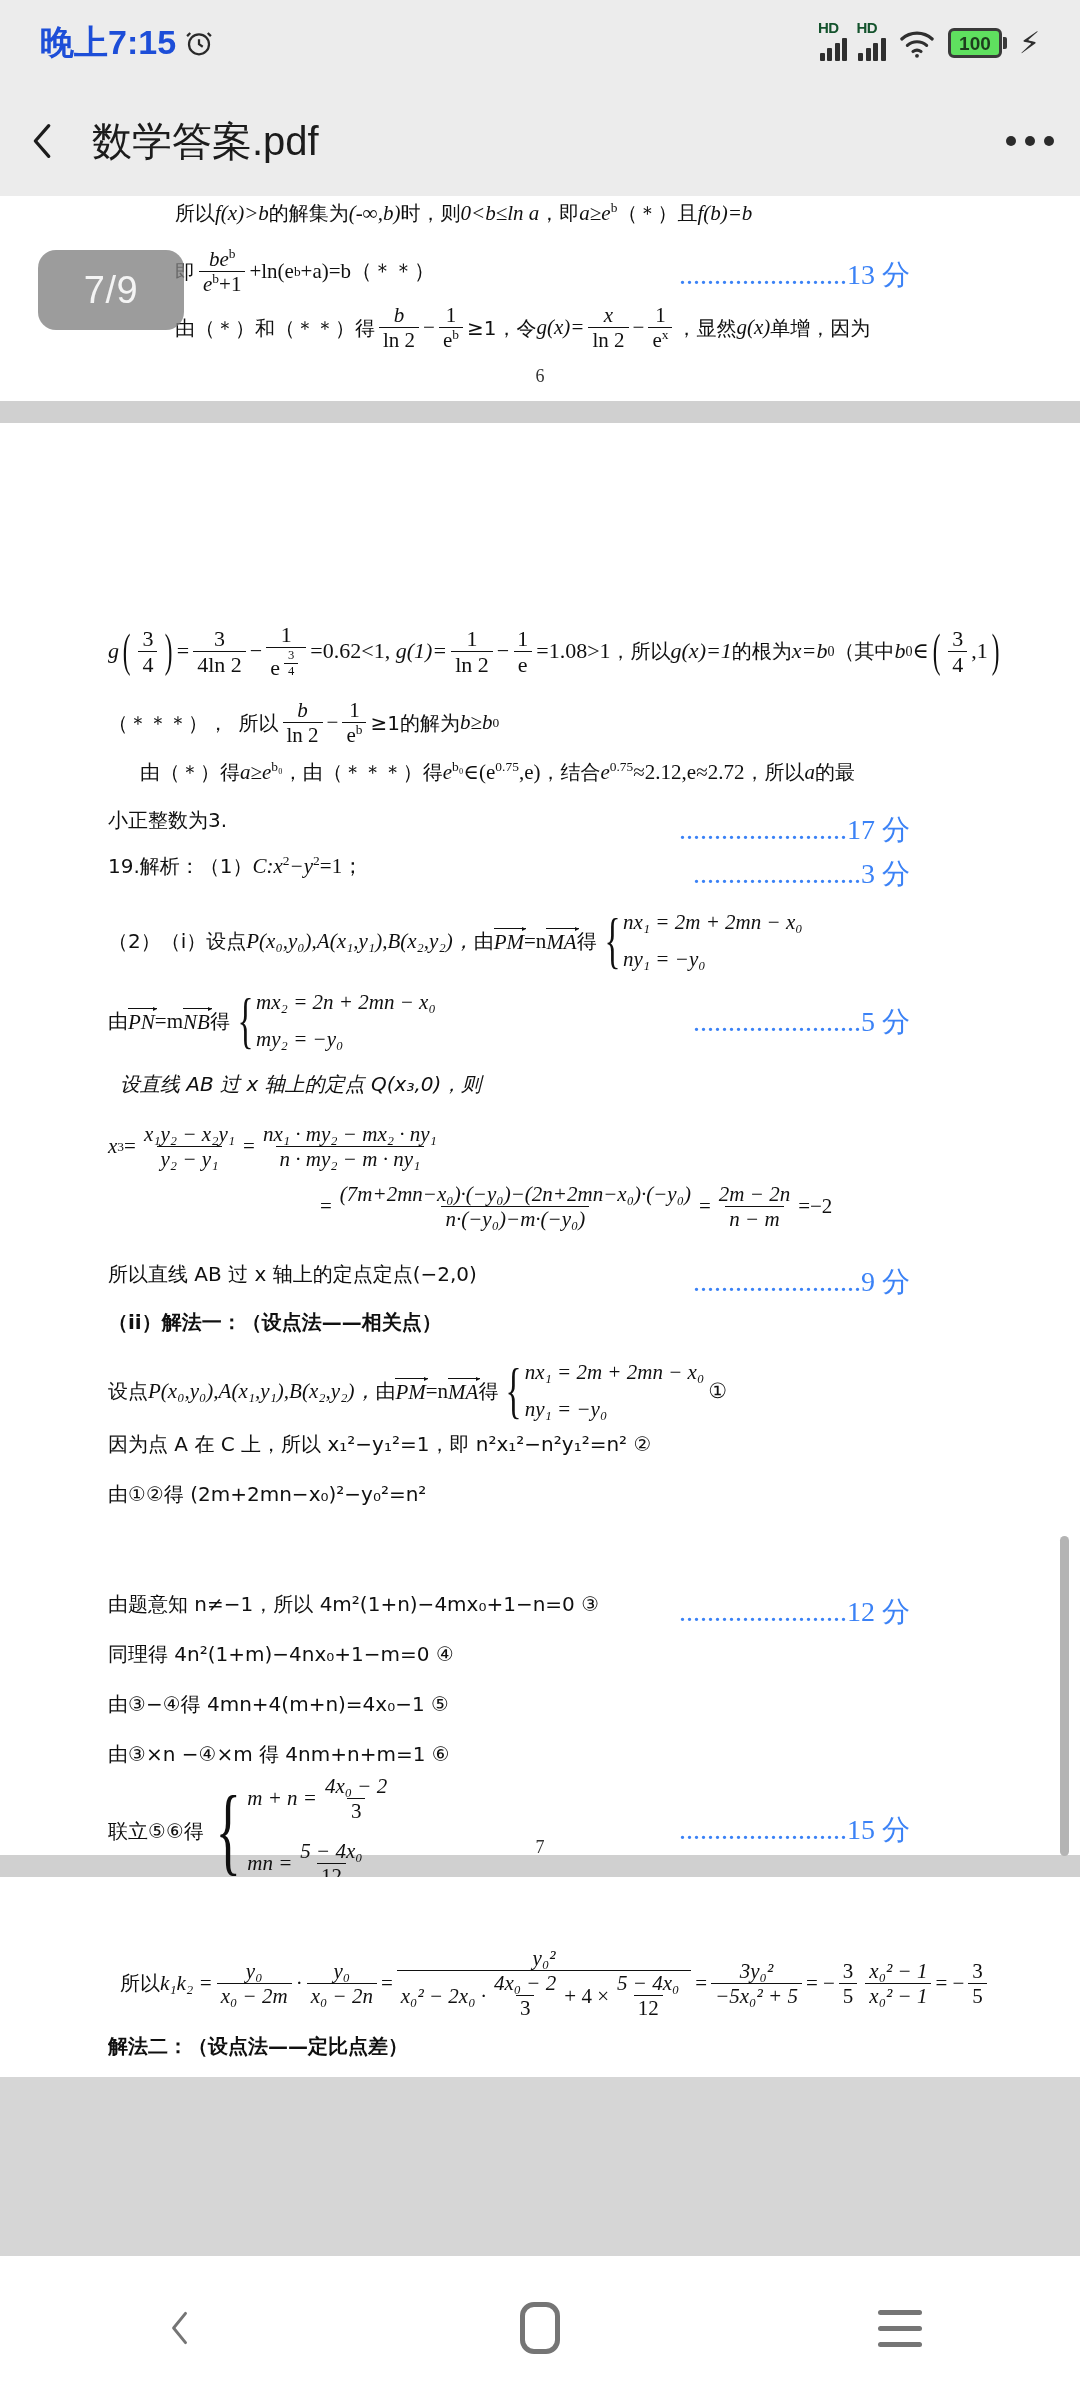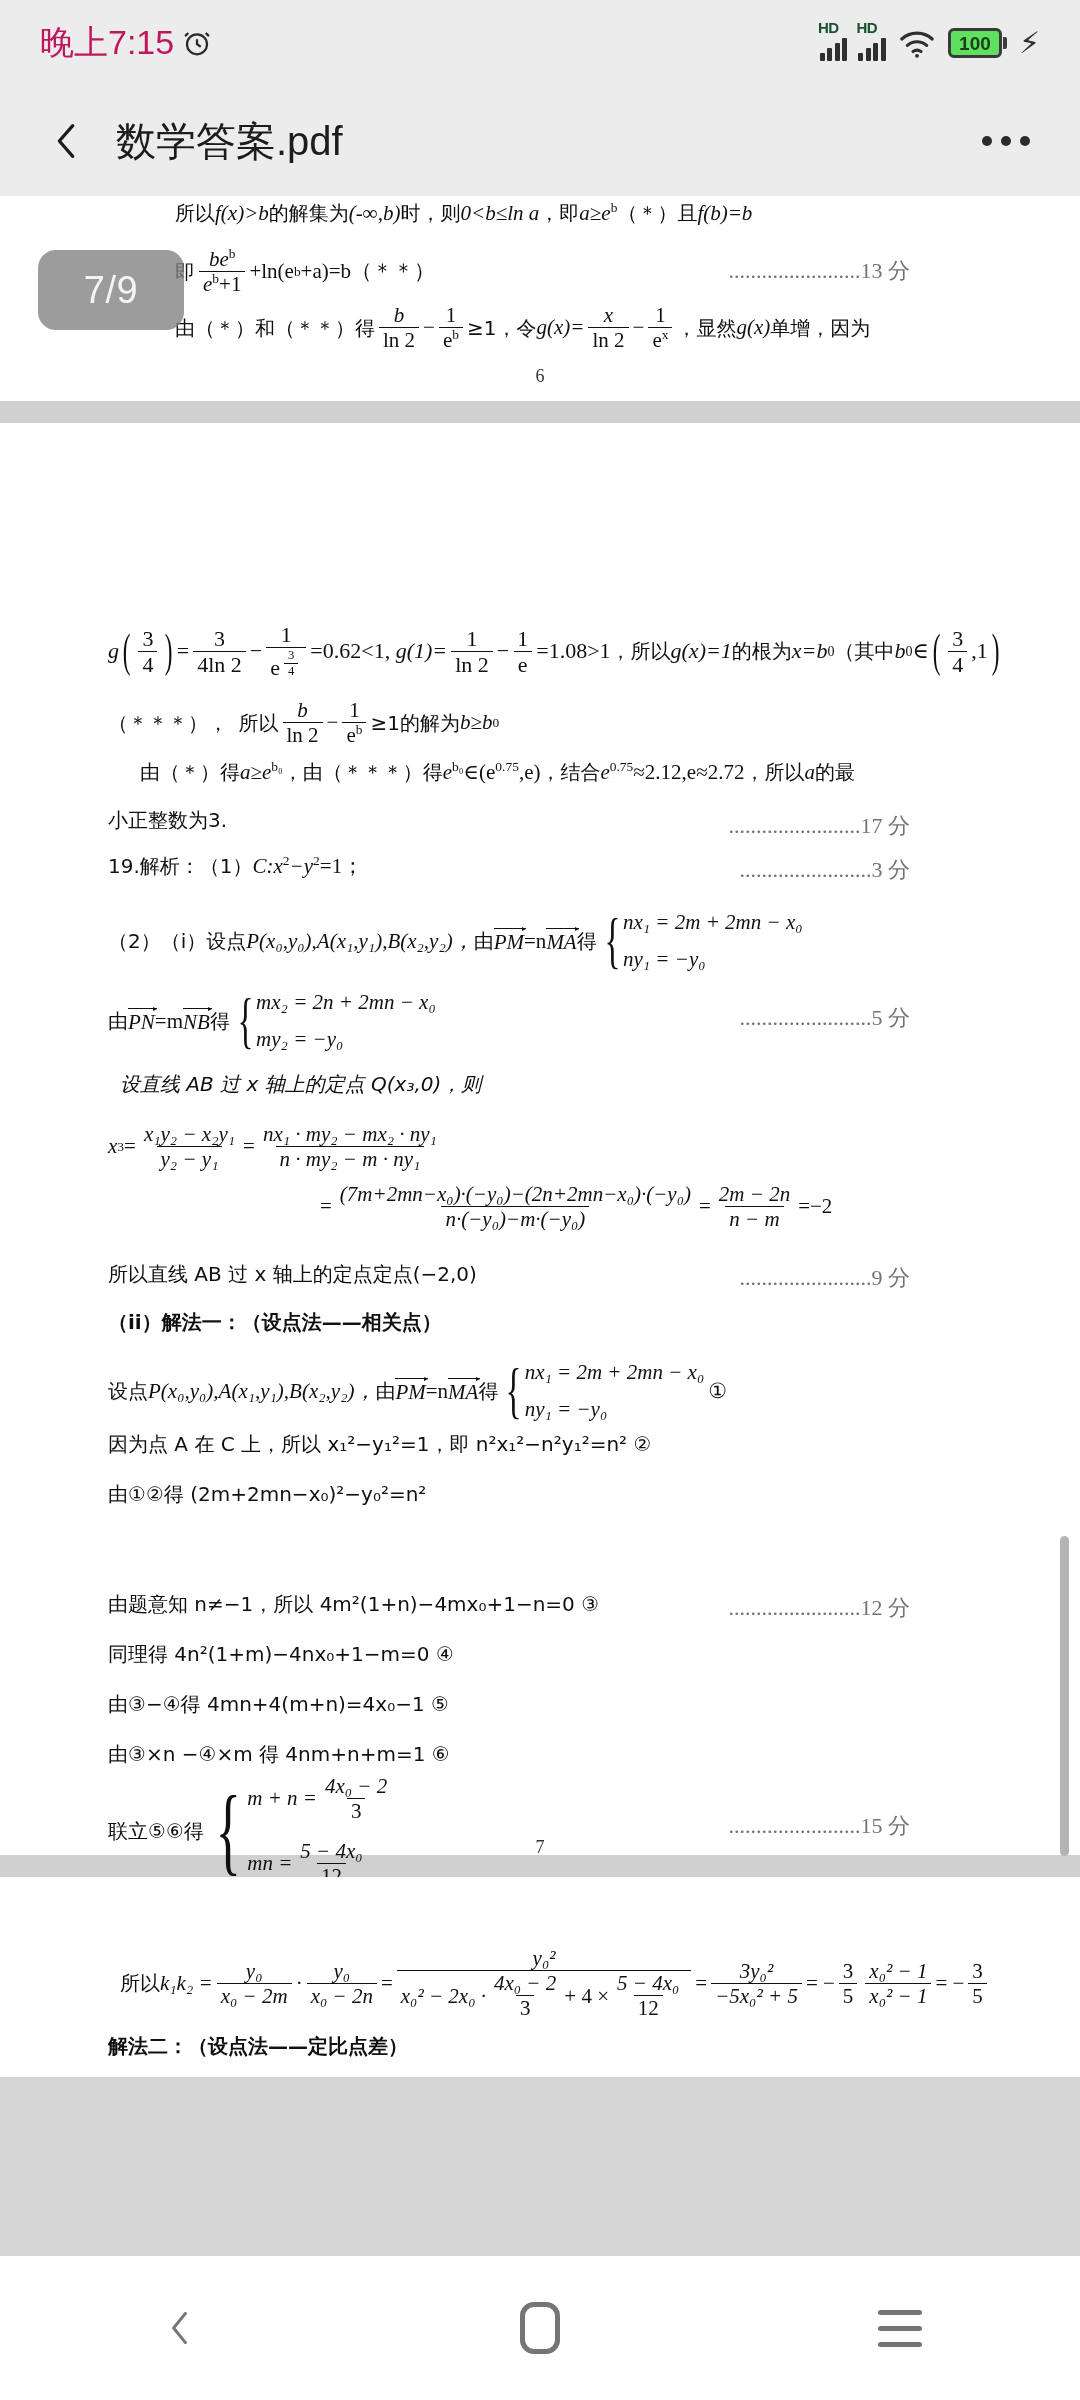--- a/index.html
+++ b/index.html
@@ -12,21 +12,21 @@
   #screen { position: relative; width: 1080px; height: 2400px; background: #ffffff; }
 
   
   .statusbar {
     position: absolute; top: 0; left: 0; width: 1080px; height: 86px;
     background: #ececec;
     display: flex; align-items: center; justify-content: space-between;
     padding: 0 40px;
   }
   .sb-left { display: flex; align-items: center; gap: 6px; }
-  .sb-time { font-size: 34px; color: #be185d; letter-spacing: 0px; font-weight: 400; }
+  .sb-time { font-size: 34px; color: #1d4ed8; letter-spacing: 0px; font-weight: 700; }
   .alarm-ico { width: 30px; height: 30px; position: relative; display:inline-block; margin-left:2px; }
   .alarm-ico svg { display:block; }
   .sb-right { display: flex; align-items: center; gap: 11px; }
   .hd-sig { position: relative; display: flex; align-items: flex-end; height: 36px; }
   .hd-label {
     position: absolute; top: -6px; left: -2px;
     font-size: 15px; color: #14532d; font-weight: 700; letter-spacing: -0.5px;
   }
   .bars { display: flex; align-items: flex-end; gap: 2.5px; height: 26px; padding-top:10px;}
   .bars i { display: block; width: 5px; background: #2f2f2f; border-radius: 1px; }
@@ -42,21 +42,21 @@
     width: 54px; height: 30px; border: 3px solid #3a3a3a; border-radius: 6px;
     background: #5fe05f; display: flex; align-items: center; justify-content: center;
   }
   .batt-num { font-size: 19px; font-weight: 700; color: #1d3d1d; line-height: 1; }
   .batt-cap { width: 4px; height: 12px; background: #3a3a3a; border-radius: 0 2px 2px 0; margin-left: 1px; }
   .bolt { font-size: 30px; color: #2f2f2f; margin-left: 1px; line-height: 1; }
 
   
   .appbar {
     position: absolute; top: 86px; left: 0; width: 1080px; height: 110px;
-    background: #ececec; display: flex; align-items: center; padding: 0 44px;
+    background: #ececec; display: flex; align-items: center; padding: 0 20px;
   }
   .back-chevron { width: 46px; height: 46px; flex: 0 0 auto; cursor: pointer; }
   .doc-title {
     font-size: 40px; color: #1c1c1c; margin-left: 26px; font-weight: 400;
     white-space: nowrap; overflow: hidden; text-overflow: ellipsis;
   }
   .more-dots {
     margin-left: auto; display: flex; gap: 9px; align-items: center; padding: 14px 6px; cursor: pointer;
   }
   .more-dots span { width: 10px; height: 10px; border-radius: 50%; background: #2b2b2b; display: block; }
@@ -102,21 +102,21 @@
     border-left: 4px solid #111; border-top: 2.2px solid transparent; border-bottom: 2.2px solid transparent;
   }
   .brace {
     display: inline-block; font-size: 2.9em; line-height: 0.52; font-weight: 300;
     transform: scaleX(0.55); transform-origin: center; margin: 0 -4px 0 1px;
     font-family: "Liberation Serif", serif;
   }
   .sys { display: inline-flex; align-items: center; }
   .sys-rows { display: inline-flex; flex-direction: column; gap: 14px; }
   .score {
-    position: absolute; right: 0; font-family: "Liberation Serif", serif; font-size: 22px; color: #737373;
+    position: absolute; right: 0; font-family: "Liberation Serif", serif; font-size: 28px; color: #3b82f6;
     white-space: nowrap;
   }
   .bold-cn { font-family: "DejaVu Sans", sans-serif; font-weight: 700; font-size: 20px; }
 
   
   .page-badge {
     position: absolute; left: 38px; top: 250px;
     width: 146px; height: 80px; border-radius: 18px;
     background: rgba(128,128,128,0.78);
     display: flex; align-items: center; justify-content: center;

